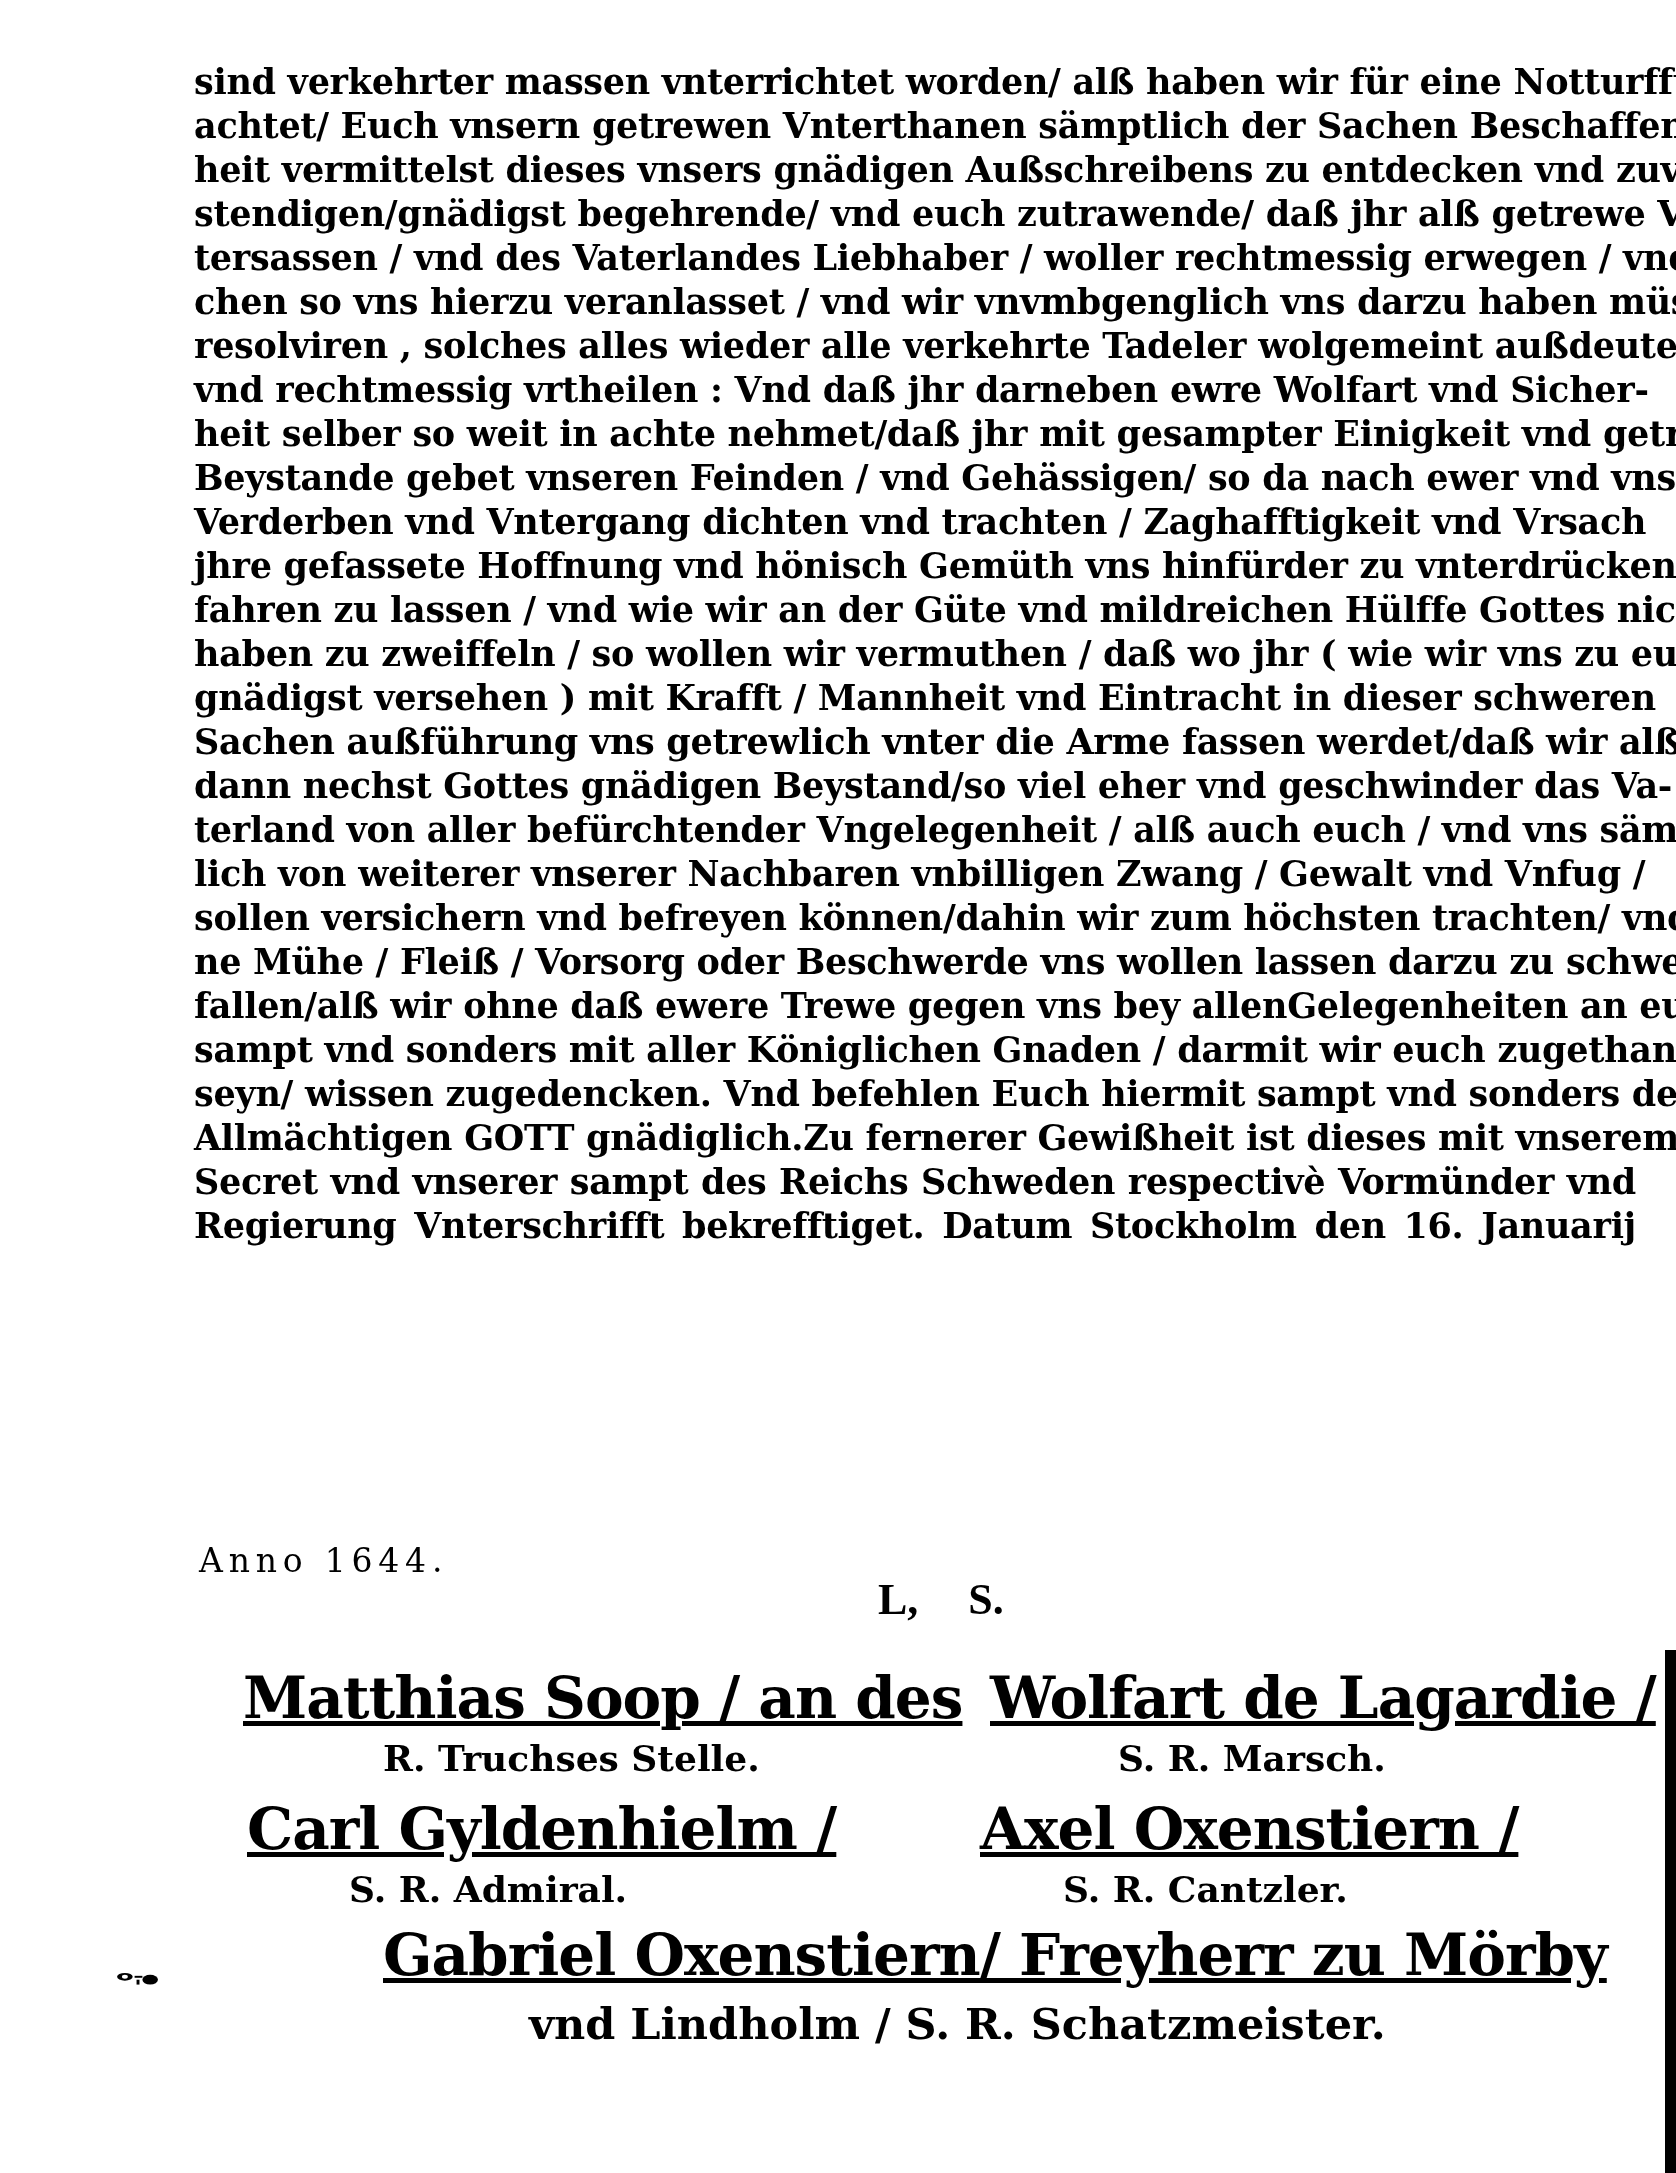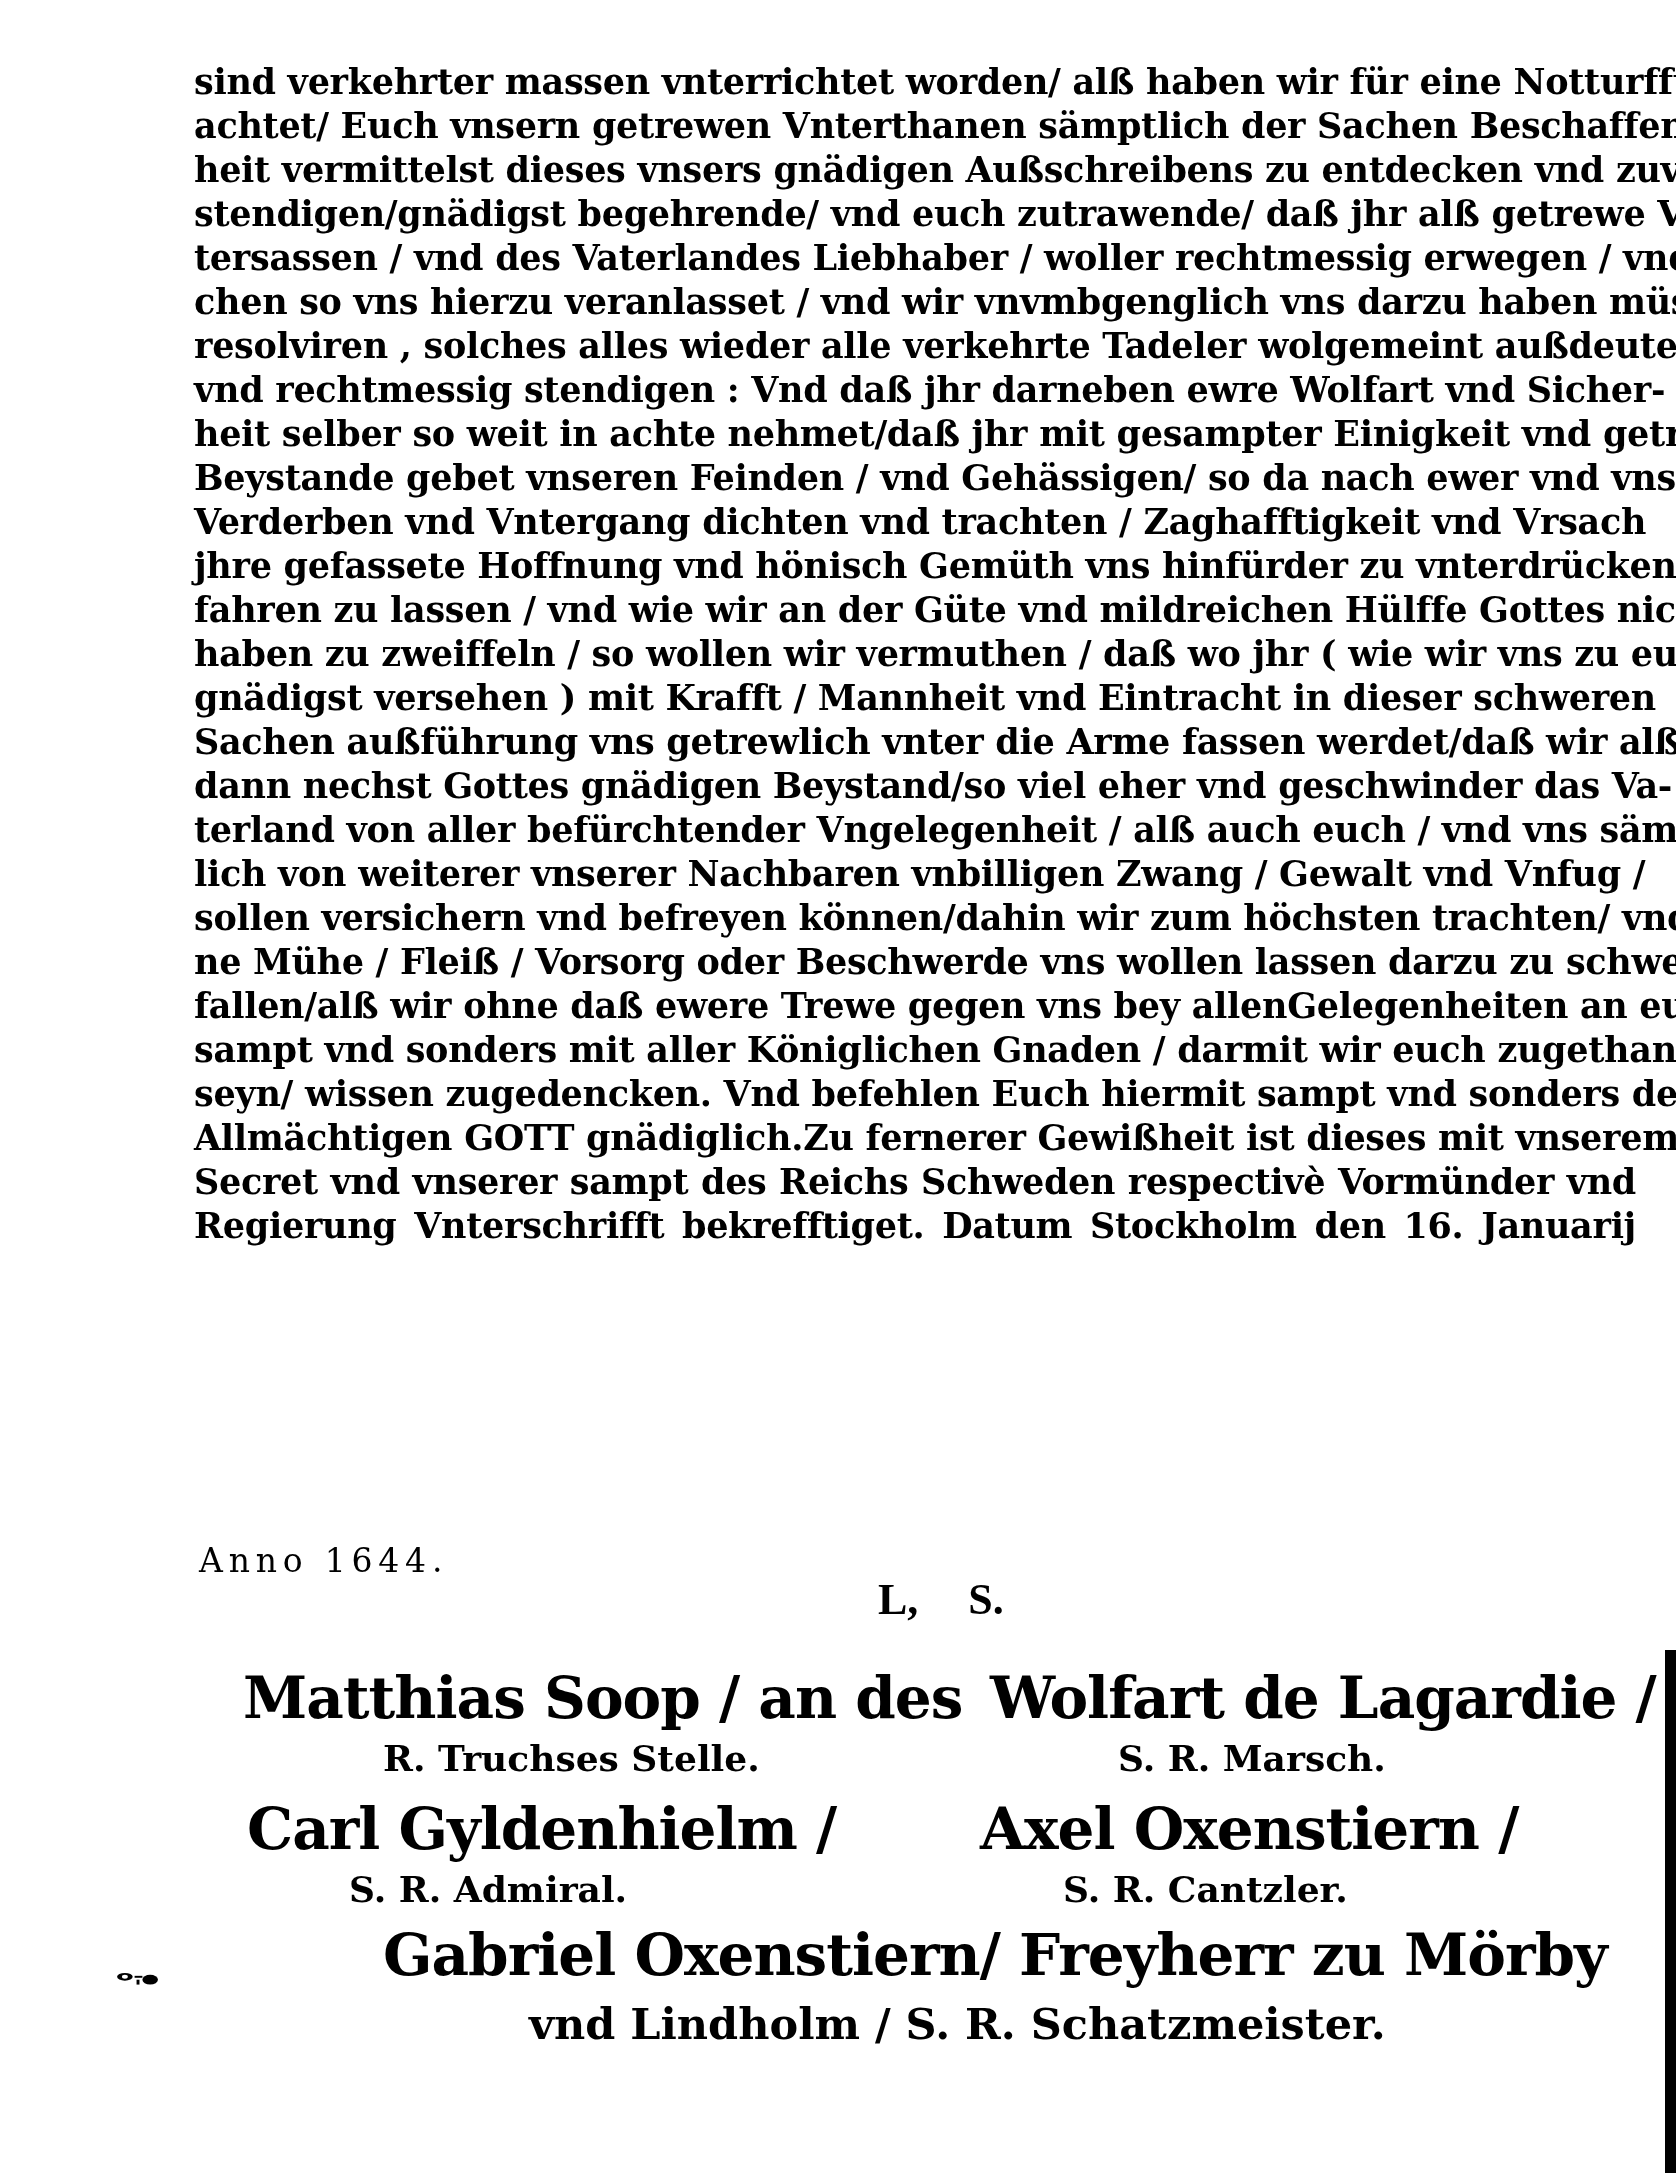--- a/index.html
+++ b/index.html
@@ -7,40 +7,40 @@
   .page { position:absolute; left:0; top:0; width:1677px; height:2174px; background:#fff; }
   .body-text { position:absolute; left:194px; top:60px; width:1442px; }
   .line {
     display:block; height:44px; line-height:44px; font-size:35px; font-weight:bold;
     white-space:nowrap; text-align:justify; text-align-last:justify; letter-spacing:-0.3px;
     font-family:"DejaVu Serif", serif;
   }
   .anno { position:absolute; left:199px; top:1541px; font-size:33px; font-weight:normal; letter-spacing:5.8px; }
   .ls { position:absolute; left:878px; top:1574px; font-size:44px; font-weight:bold; font-family:"Liberation Serif", serif; word-spacing:39px; }
   .sig { position:absolute; font-weight:bold; white-space:nowrap; font-family:"DejaVu Serif", serif; }
-  .sig.big { font-size:58px; letter-spacing:-1px; }
+  .sig.big { font-size:58px; letter-spacing:-1px;text-decoration:underline; }
   .sig.small { font-size:36px; }
   .sig.mid { font-size:43px; }
   .smudge { position:absolute; left:115px; top:1970px; width:47px; height:17.5px; }
   .margin-bar { position:absolute; left:1665px; top:1650px; width:11.6px; height:524px; background:#000; }
 </style>
 </head>
 <body>
 
 <div class="page">
 
   <div class="body-text">
     <span class="line">sind verkehrter massen vnterrichtet worden/ alß haben wir für eine Notturfft er-</span>
     <span class="line">achtet/ Euch vnsern getrewen Vnterthanen sämptlich der Sachen Beschaffen-</span>
     <span class="line">heit vermittelst dieses vnsers gnädigen Außschreibens zu entdecken vnd zuver-</span>
     <span class="line">stendigen/gnädigst begehrende/ vnd euch zutrawende/ daß jhr alß getrewe Vn-</span>
     <span class="line">tersassen / vnd des Vaterlandes Liebhaber / woller rechtmessig erwegen / vnd</span>
     <span class="line">chen so vns hierzu veranlasset / vnd wir vnvmbgenglich vns darzu haben müssen</span>
     <span class="line">resolviren , solches alles wieder alle verkehrte Tadeler wolgemeint außdeuten</span>
-    <span class="line">vnd rechtmessig stendigen : Vnd daß jhr darneben ewre Wolfart vnd Sicher-</span>
+    <span class="line">vnd rechtmessig vrtheilen : Vnd daß jhr darneben ewre Wolfart vnd Sicher-</span>
     <span class="line">heit selber so weit in achte nehmet/daß jhr mit gesampter Einigkeit vnd getrewen</span>
     <span class="line">Beystande gebet vnseren Feinden / vnd Gehässigen/ so da nach ewer vnd vnser</span>
     <span class="line">Verderben vnd Vntergang dichten vnd trachten / Zaghafftigkeit vnd Vrsach</span>
     <span class="line">jhre gefassete Hoffnung vnd hönisch Gemüth vns hinfürder zu vnterdrücken /</span>
     <span class="line">fahren zu lassen / vnd wie wir an der Güte vnd mildreichen Hülffe Gottes nicht</span>
     <span class="line">haben zu zweiffeln / so wollen wir vermuthen / daß wo jhr ( wie wir vns zu euch</span>
     <span class="line">gnädigst versehen ) mit Krafft / Mannheit vnd Eintracht in dieser schweren</span>
     <span class="line">Sachen außführung vns getrewlich vnter die Arme fassen werdet/daß wir alß-</span>
     <span class="line">dann nechst Gottes gnädigen Beystand/so viel eher vnd geschwinder das Va-</span>
     <span class="line">terland von aller befürchtender Vngelegenheit / alß auch euch / vnd vns sämpt-</span>

